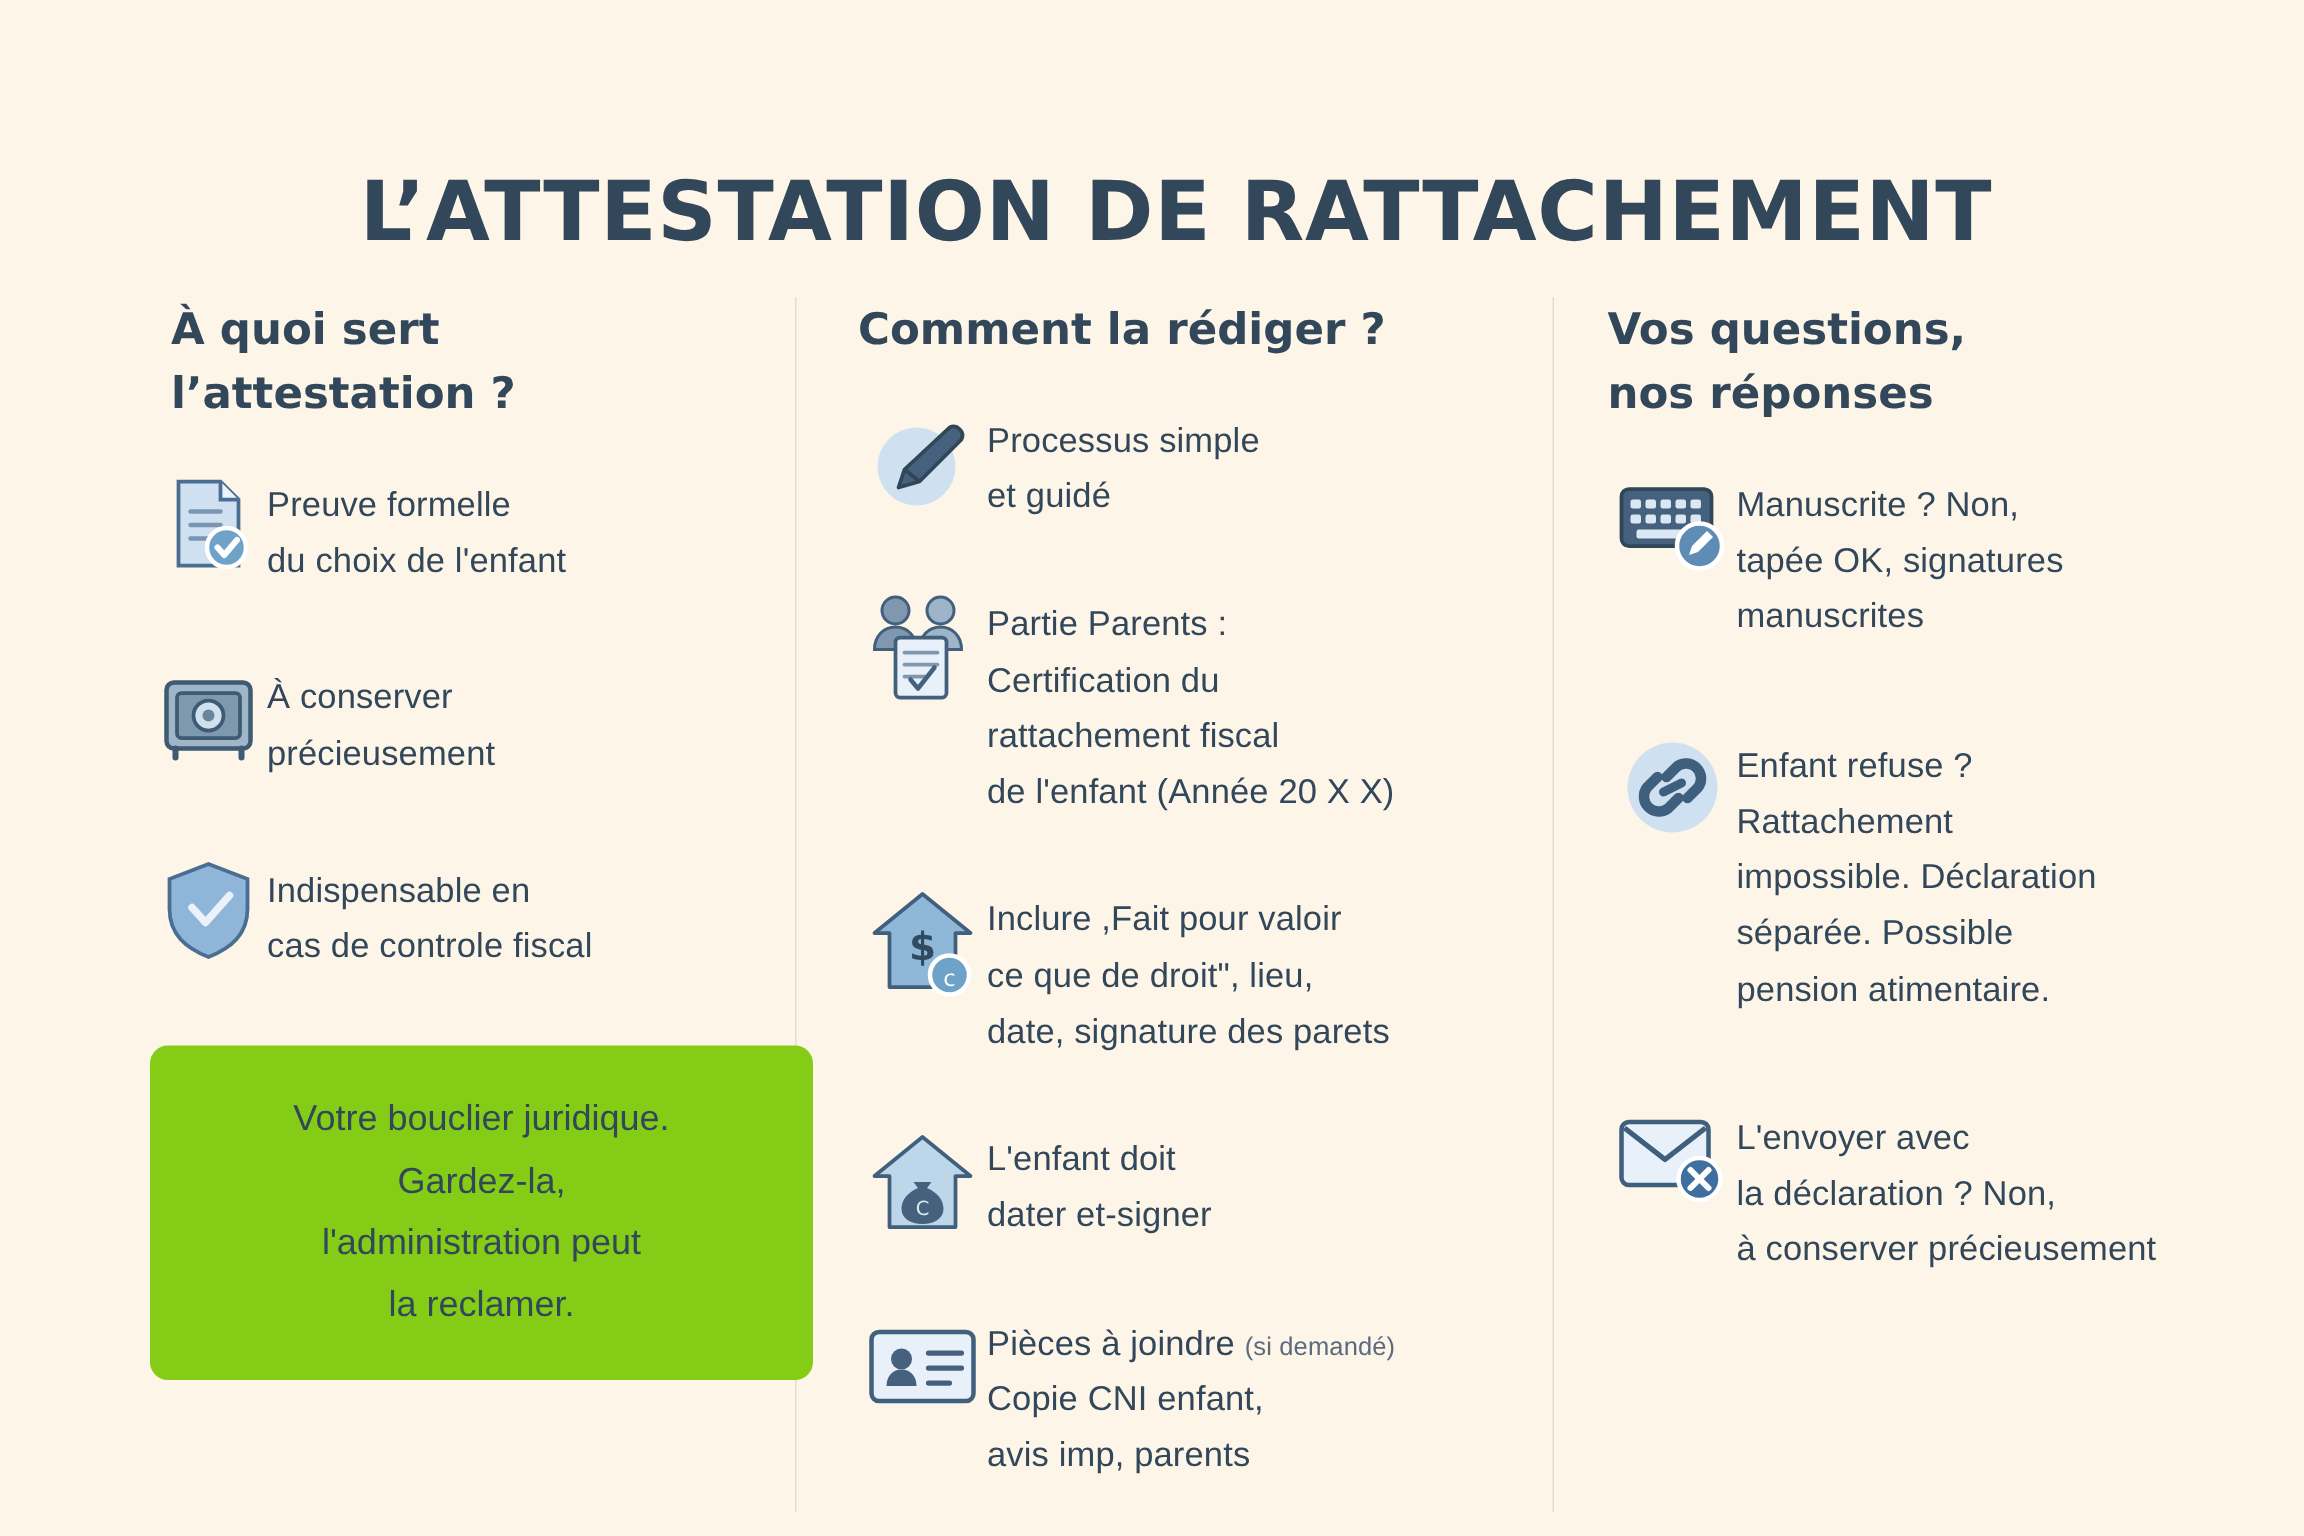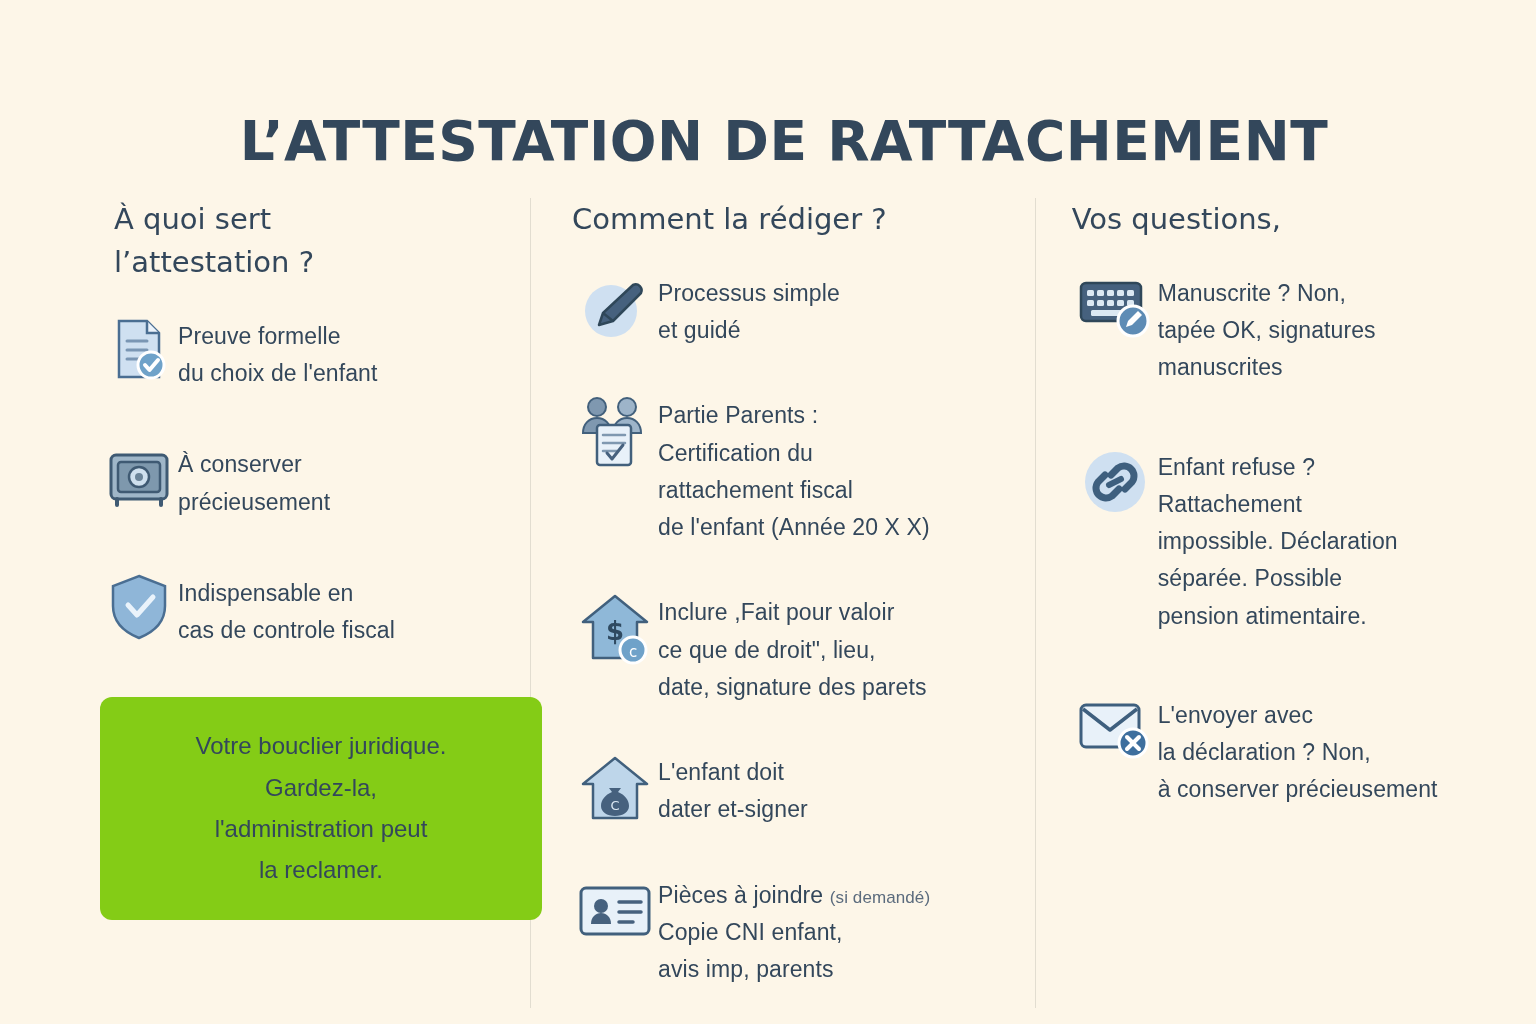--- a/index.html
+++ b/index.html
@@ -60,21 +60,21 @@
     top: 198px;
     width: 1px;
     height: 810px;
     background: #e2ddd0;
   }
   .divider.d1 { left: 514px; }
   .divider.d2 { left: 1019px; }
 
   .col-head {
     font-size: 29px;
-    font-weight: normal;
+    font-weight: bold;
     line-height: 1.48;
     color: #33475b;
     margin: 0 0 28px 0;
     font-family: "DejaVu Sans", sans-serif;
   }
   .col-1 .col-head { padding-left: 14px; }
 
   .items {
     display: flex;
     flex-direction: column;
@@ -272,20 +272,21 @@
             Copie CNI enfant,<br>avis imp, parents
           </div>
         </div>
 
       </div>
     </div>
 
     <div class="col col-3">
       <div class="col-head">
         <div>Vos questions,</div>
+        <div>nos réponses</div>
       </div>
 
       <div class="items">
 
         <div class="item">
           <div class="icon-wrap">
             <svg width="80" height="70" viewBox="0 0 80 70">
               <rect x="6" y="10" width="60" height="38" rx="5" fill="#46617e" stroke="#2f4759" stroke-width="2.5"></rect>
               <g fill="#dbe8f3">
                 <rect x="12" y="17" width="7" height="6" rx="1.5"></rect>

